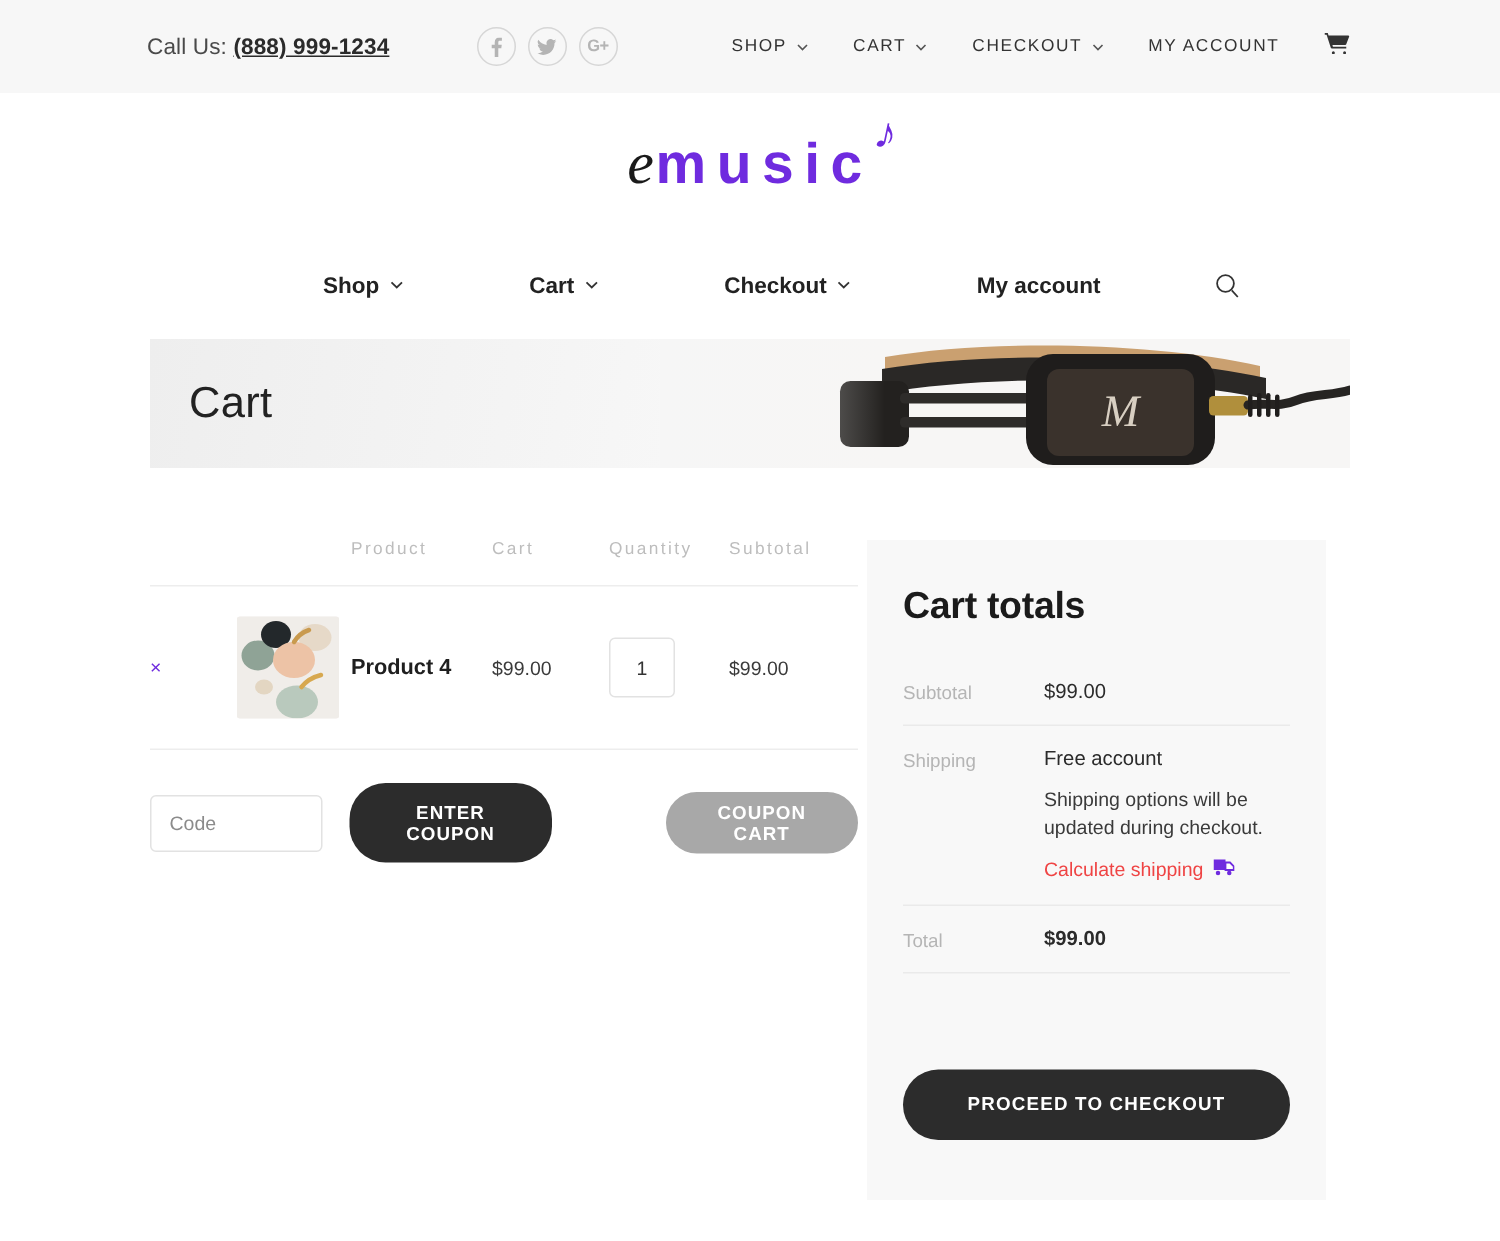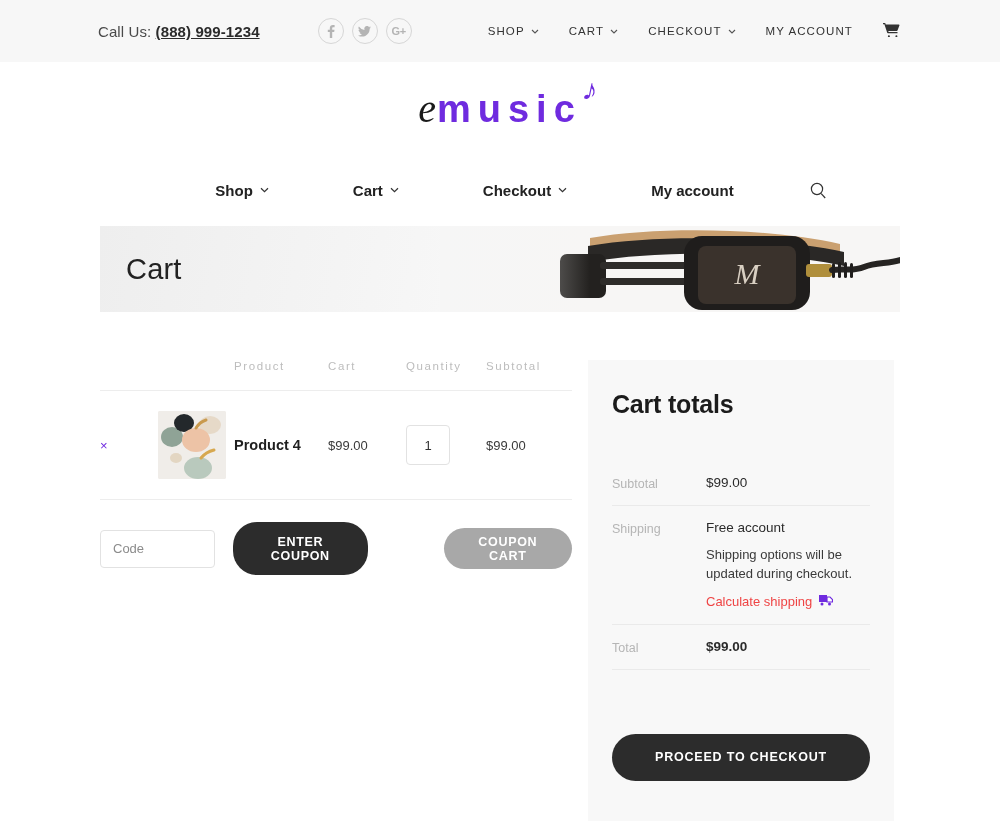--- a/index.html
+++ b/index.html
@@ -81,21 +81,21 @@
   }
   .hp { position: absolute; right: 0; top: 0; height: 100%; width: 460px; }
   .hp-fade {
     position: absolute; left: 0; top: 0; bottom: 0; width: 150px;
     background: linear-gradient(90deg,#f6f6f6 0%,rgba(246,246,246,0) 100%);
     z-index: 2;
   }
 
   
   .content {
-    display: flex; padding: 48px 100px 0 100px; gap: 16px; align-items: flex-start;
+    display: flex; padding: 48px 100px 0 100px; gap: 6px; align-items: flex-start;
   }
   .cart-col { width: 472px; flex: none; }
 
   table.cart { width: 100%; border-collapse: collapse; }
   table.cart th {
     font-size: 11.5px; font-weight: 400; color: #bdbdbd;
     letter-spacing: 1.6px; text-align: left;
     padding: 0 0 18px 0; border-bottom: 1px solid #ededed;
   }
   table.cart th.c-rm { width: 58px; }
@@ -137,21 +137,21 @@
   .btn-dark { background: #2c2c2c; height: 53px; padding: 4px 26px; margin-left: 18px; }
   .btn-grey { background: #a8a8a8; height: 41px; padding: 0 26px; margin-left: 76px; }
 
   
   .totals {
     width: 306px; flex: none; background: #f8f8f8; padding: 30px 24px 40px 24px;
     min-height: 385px;
   }
   .totals h2 {
     font-size: 25px; font-weight: 700; color: #1b1b1b;
-    letter-spacing: -.2px; margin-bottom: 42px;
+    letter-spacing: -.2px; margin-bottom: 20px;
   }
   .trow { display: flex; padding: 14px 0; border-bottom: 1px solid #eaeaea; }
   .trow.last { border-bottom: 1px solid #eaeaea; }
   .tlabel { width: 94px; flex: none; font-size: 12.5px; color: #b5b5b5; padding-top: 2px; }
   .tval { font-size: 13.5px; color: #2b2b2b; }
   .tval.bold { font-weight: 700; }
   .ship-note { font-size: 13px; color: #3a3a3a; line-height: 1.45; margin-top: 11px; max-width: 150px; }
   .calc {
     display: inline-flex; align-items: center; gap: 7px;
     color: #ef4444; font-size: 13px; margin-top: 10px;

